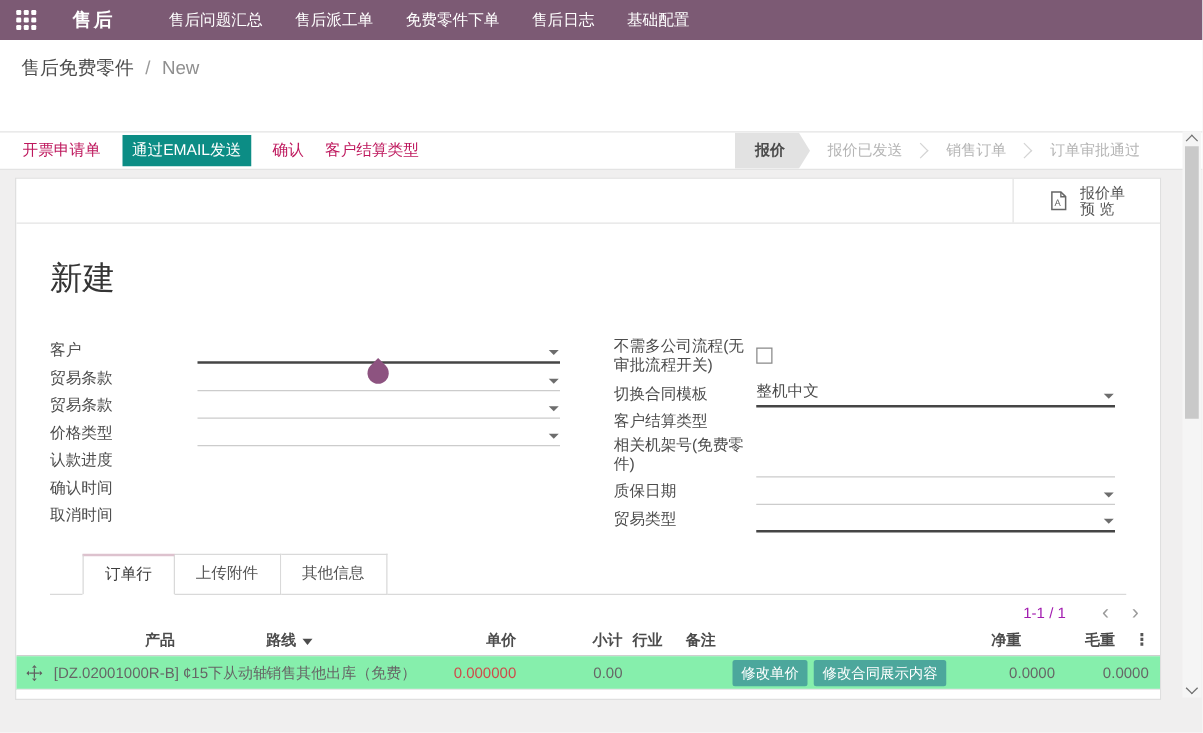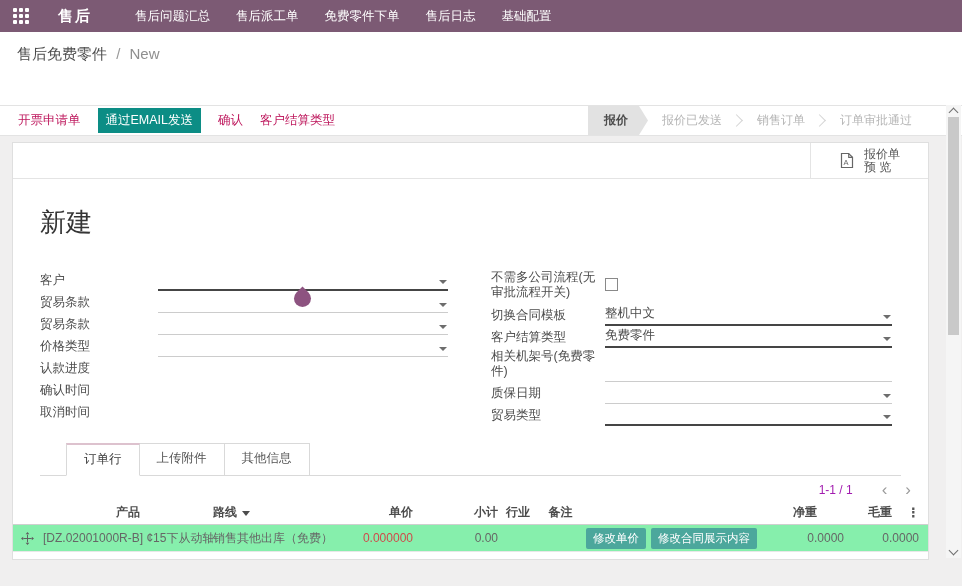--- a/index.html
+++ b/index.html
@@ -253,24 +253,20 @@
           </div>
           <div class="frow">
             <div class="flabel">切换合同模板</div>
             <div class="fctrl strong">
               <span class="fvalue">整机中文</span>
               <i class="caret"></i>
             </div>
           </div>
           <div class="frow">
             <div class="flabel">客户结算类型</div>
-            <div class="fctrl strong">
-              <span class="fvalue">免费零件</span>
-              <i class="caret"></i>
-            </div>
           </div>
           <div class="frow">
             <div class="flabel">相关机架号(免费零件)</div>
             <div class="fctrl line">
               <span class="fvalue"></span>
             </div>
           </div>
           <div class="frow">
             <div class="flabel">质保日期</div>
             <div class="fctrl line">

